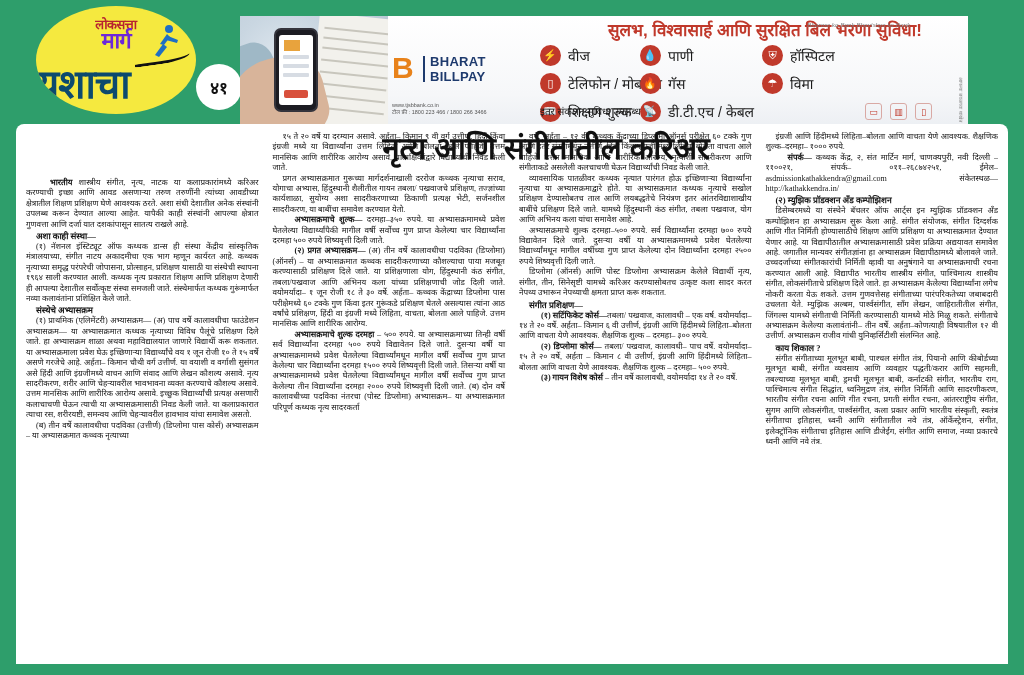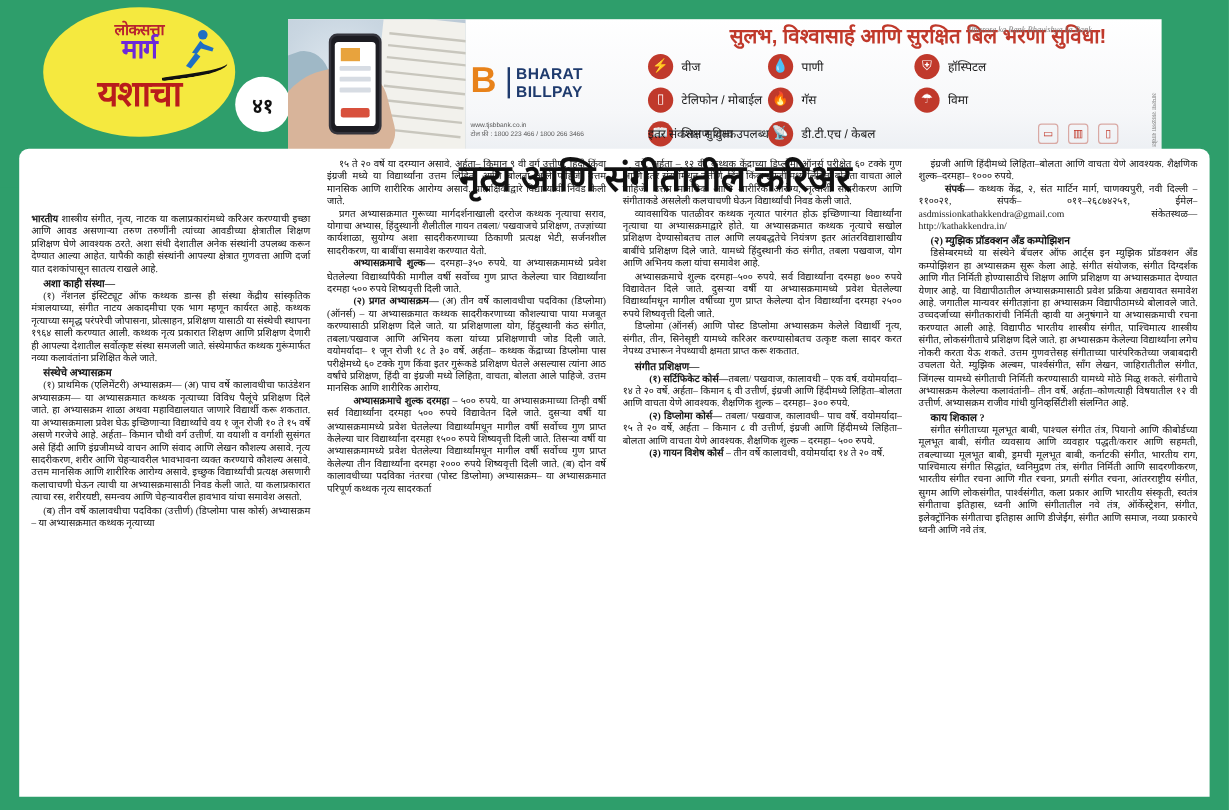--- a/index.html
+++ b/index.html
@@ -62,25 +62,25 @@
     font-family: "Liberation Sans", sans-serif;
     font-weight: bold;
     font-size: 22px;
     color: #6d28d9;
     line-height: 1;
     letter-spacing: -1px;
   }
   .logo-line2 {
     position: absolute;
     top: 58px; left: 0; right: 0;
-    text-align: center;
-    font-family: "Liberation Sans", sans-serif;
-    font-weight: bold;
-    font-size: 30px;
-    color: #b91c1c;
+    text-align: left;
+    font-family: "Liberation Sans", sans-serif;
+    font-weight: bold;
+    font-size: 40px;
+    color: #0c4a6e;
     line-height: 1;
     letter-spacing: -1px;
   }
   .logo-runner {
     position: absolute;
     right: 16px; top: 18px;
     width: 30px; height: 34px;
   }
   .logo-swoosh {
     position: absolute;
@@ -258,21 +258,21 @@
     color: #fff;
     display: flex;
     align-items: center;
     justify-content: center;
     font-size: 11px;
     line-height: 1;
     flex: 0 0 auto;
   }
   .svc-label {
     font-family: "Liberation Sans", sans-serif;
-    font-size: 10px;
+    font-size: 14px;
     color: #1a1a1a;
     white-space: nowrap;
   }
   .ad-footnote {
     position: absolute;
     left: 300px; top: 88px;
     font-family: "Liberation Sans", sans-serif;
     font-size: 10px;
     color: #1a1a1a;
   }
@@ -350,20 +350,21 @@
     overflow: hidden;
   }
   .columns p {
     margin: 0;
     text-indent: 10px;
     hyphens: auto;
   }
   .columns p.lead { text-indent: 0; }
   .columns p.lead .drop {
     font-weight: bold;
+    margin-left: 24px;
   }
   .columns h3 {
     font-size: 8.6px;
     line-height: 11px;
     font-weight: bold;
     margin: 1px 0 0 0;
     text-indent: 10px;
     text-align: left;
   }
   .columns .subhead {

